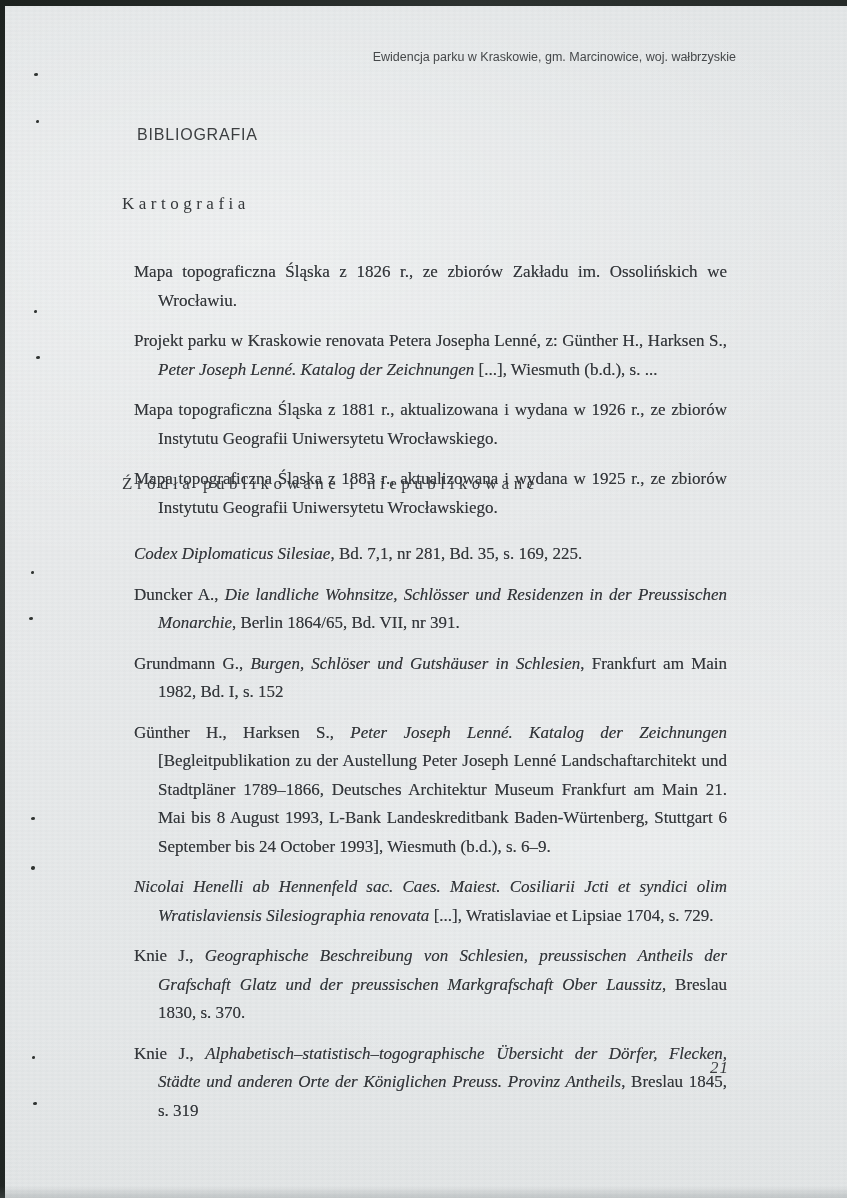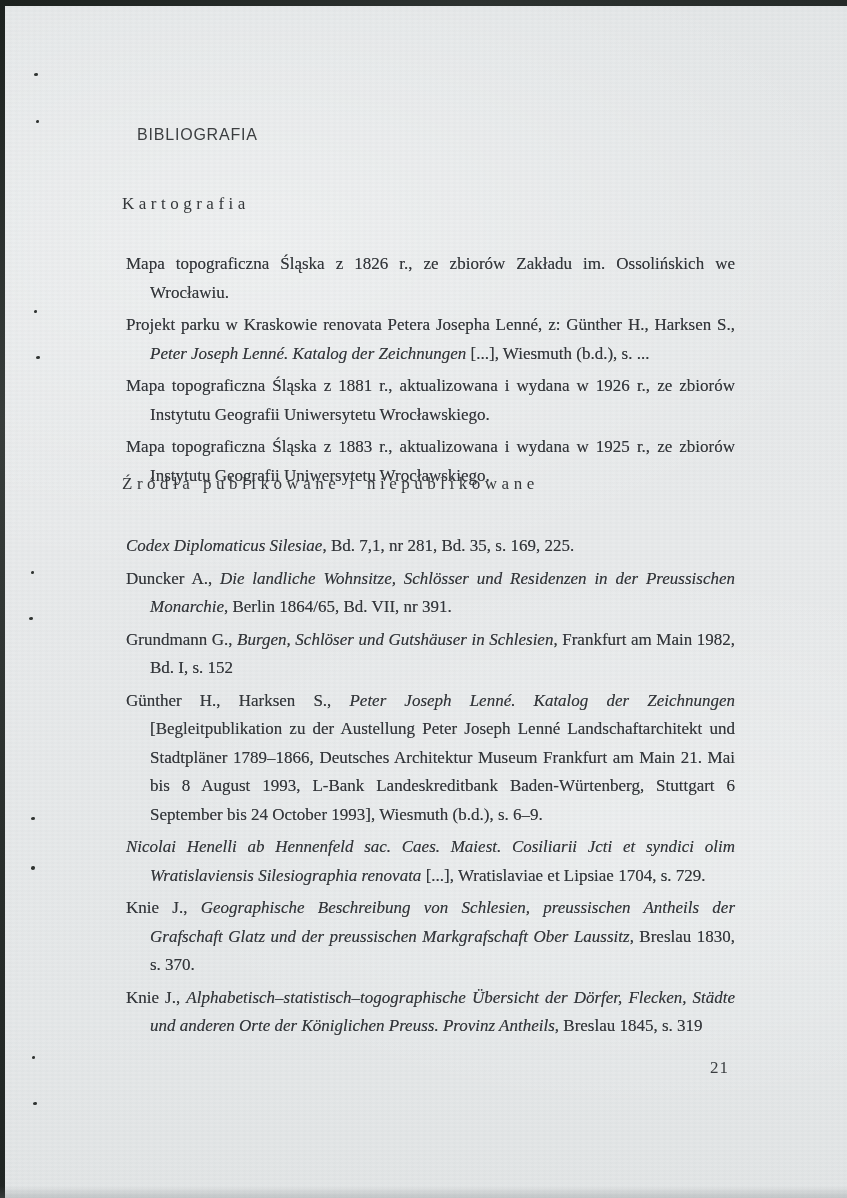--- a/index.html
+++ b/index.html
@@ -62,42 +62,44 @@
   .entries {
     position: absolute; left: 122px; width: 617px;
     font-size: 17px;
     line-height: 28.5px;
     text-align: justify;
     color: #33363a;
     text-shadow: 0 0 0.4px rgba(44,48,52,0.55);
   }
   .entries-kartografia { top: 246px; }
   .entries-zrodla { top: 528px; }
-  .entry { margin: 4px; padding-left: 24px; text-indent: -24px; }
+  .entry { margin: 12px; padding-left: 24px; text-indent: -24px; }
   .entry .it { font-style: italic; }
   .page-number {
     position: absolute; left: 710px; top: 1058px;
     font-size: 17px;
     letter-spacing: 1px;
     color: #3a3d40;
+    font-style: italic;
   }
   .speck {
     position: absolute; width: 4px; height: 3px;
     background: #2f3331; border-radius: 50% 40% 50% 45%;
   }
 </style>
 </head>
 <body>
 
 <div class="page">
   <div class="texture"></div>
   <div class="edge-top"></div>
   <div class="edge-left"></div>
   <div class="edge-bottom"></div>
 
+  <div class="running-header">Ewidencja parku w Kraskowie, gm. Marcinowice, woj. wałbrzyskie</div>
 
   <div class="page-title">BIBLIOGRAFIA</div>
 
   <div class="section-heading heading-kartografia">Kartografia</div>
   <div class="entries entries-kartografia" id="section-0">
       <p class="entry"><span>Mapa topograficzna Śląska z 1826 r., ze zbiorów Zakładu im. Ossolińskich we Wrocławiu.</span></p>
       <p class="entry"><span>Projekt parku w Kraskowie renovata Petera Josepha Lenné, z: Günther H., Harksen S., </span><span class="it">Peter Joseph Lenné. Katalog der Zeichnungen</span><span> [...], Wiesmuth (b.d.), s. ...</span></p>
       <p class="entry"><span>Mapa topograficzna Śląska z 1881 r., aktualizowana i wydana w 1926 r., ze zbiorów Instytutu Geografii Uniwersytetu Wrocławskiego.</span></p>
       <p class="entry"><span>Mapa topograficzna Śląska z 1883 r., aktualizowana i wydana w 1925 r., ze zbiorów Instytutu Geografii Uniwersytetu Wrocławskiego.</span></p>
     </div>

